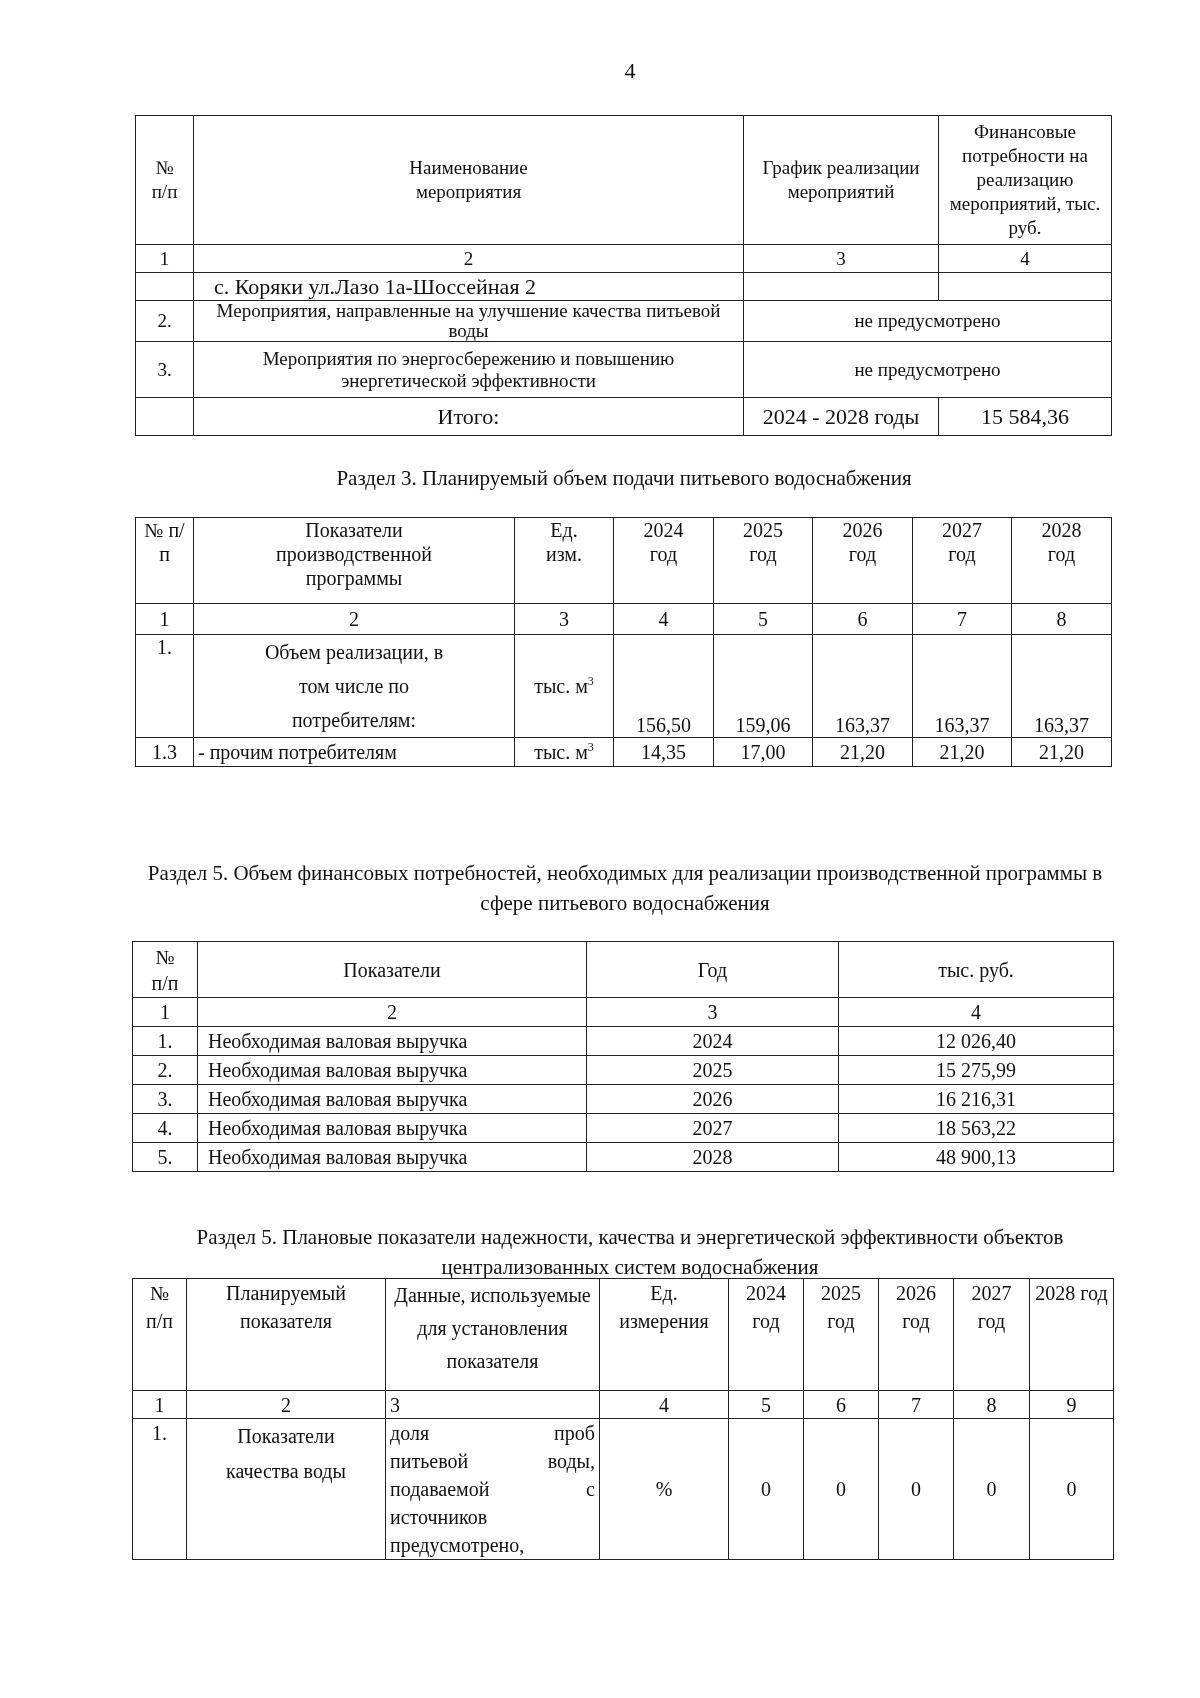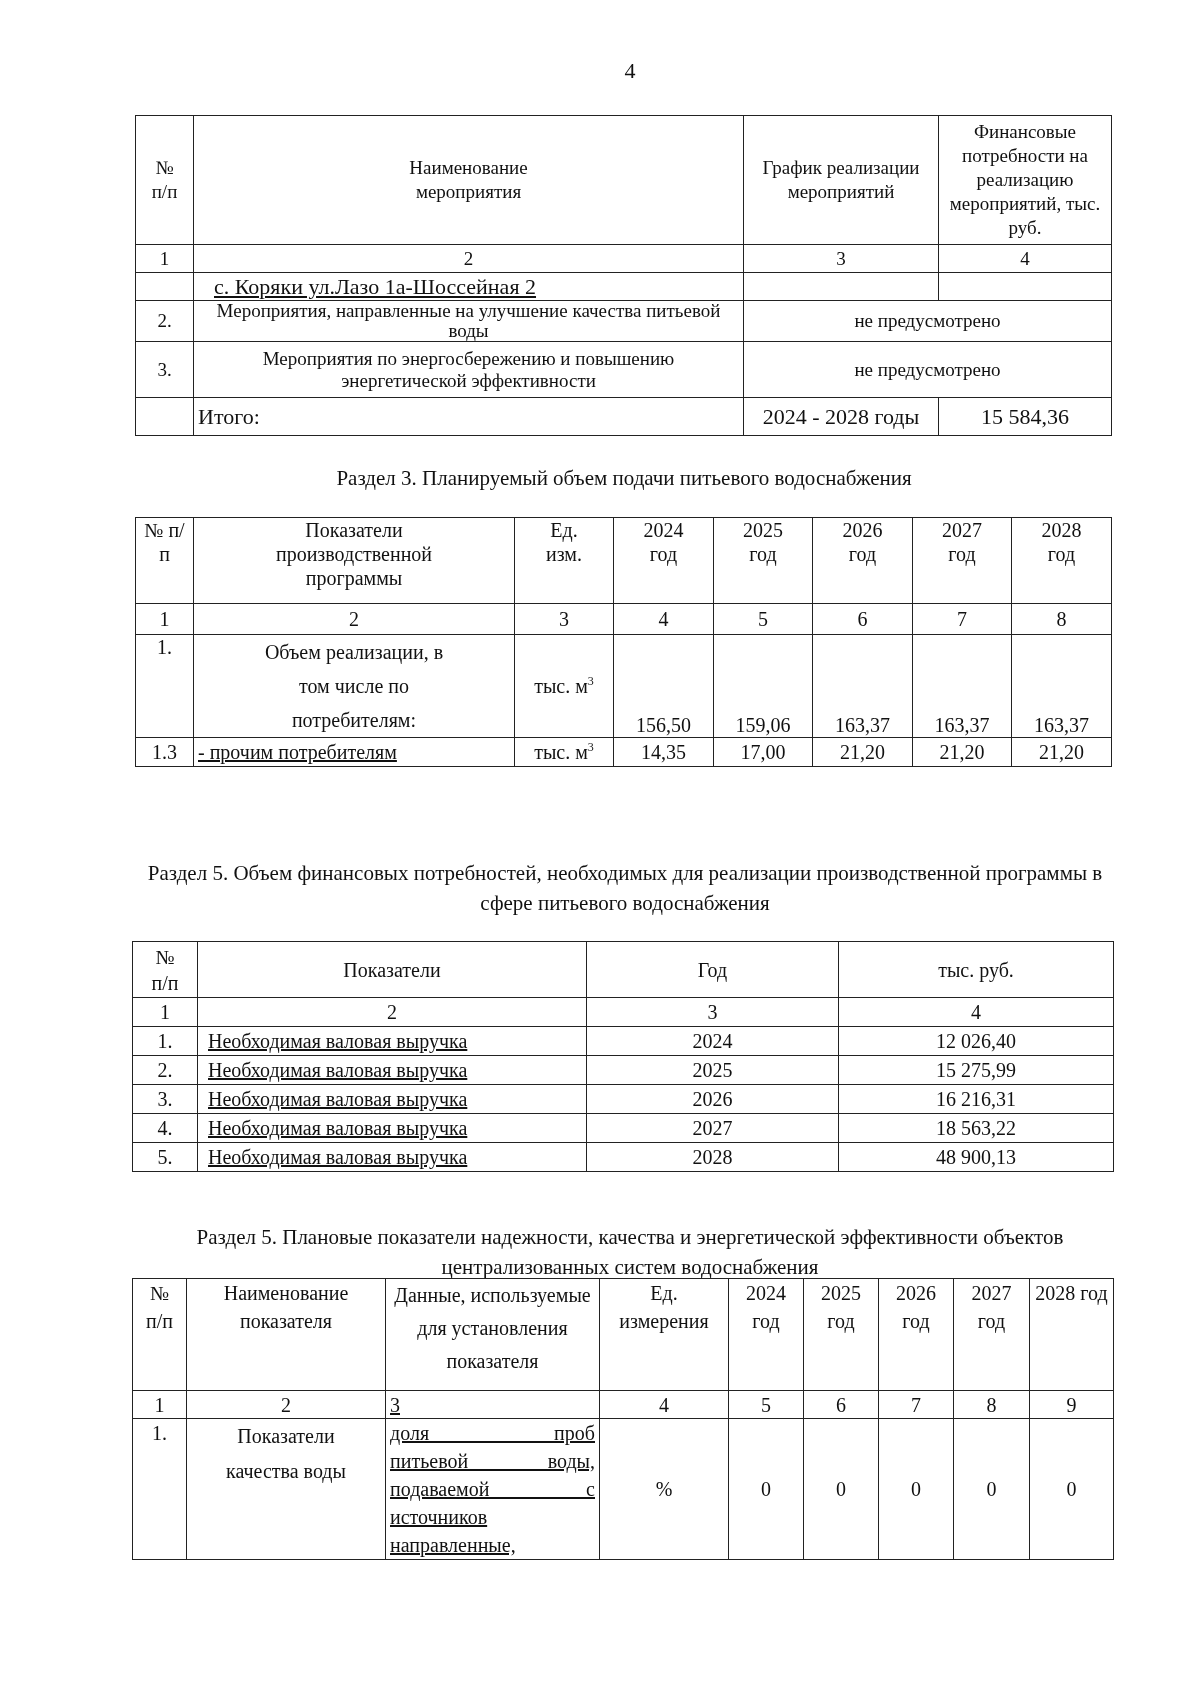--- a/index.html
+++ b/index.html
@@ -6,22 +6,22 @@
   body { width:1200px; height:1698px; position:relative; overflow:hidden;
          font-family:"Liberation Serif", "DejaVu Serif", serif; color:#111; }
   .abs { position:absolute; }
   .pagenum { left:0; width:1260px; top:58px; text-align:center; font-size:22px; }
   .title { left:135px; width:978px; text-align:center; font-size:21px; line-height:30px; }
   table { position:absolute; border-collapse:collapse; table-layout:fixed; }
   td, th { border:1.5px solid #222; padding:0 4px; font-weight:normal; font-size:20px;
            line-height:24px; text-align:center; vertical-align:middle; overflow:hidden; }
   .vt { vertical-align:top; }
   .vb { vertical-align:bottom; }
-  .left { text-align:left;text-decoration:underline; }
-  .right { text-align:left; }
+  .left { text-align:left; }
+  .right { text-align:center; }
   .just { text-align:justify; text-align-last:justify; }
   sup { font-size:12px; line-height:0; }
   .t1 td { font-size:19px; }
   .big { font-size:22px !important; }
 </style>
 </head>
 <body>
 
 <div class="abs pagenum">4</div>
 
@@ -189,21 +189,21 @@
       <col style="width:129px">
       <col style="width:75px">
       <col style="width:75px">
       <col style="width:75px">
       <col style="width:76px">
       <col style="width:84px">
     </colgroup>
   <tbody>
       <tr style="height:112px">
     <td class="vt" style="padding:0 12px;line-height:28px">№ п/п</td>
-    <td class="vt" style="line-height:28px;padding:0 20px">Наименование показателя</td>
+    <td class="vt" style="line-height:28px;padding:0 20px">Планируемый показателя</td>
     <td class="vt" style="line-height:33px">Данные, используемые для установления показателя</td>
     <td class="vt" style="line-height:28px">Ед. измерения</td>
     <td class="vt" style="line-height:28px">2024 год</td>
     <td class="vt" style="line-height:28px">2025 год</td>
     <td class="vt" style="line-height:28px">2026 год</td>
     <td class="vt" style="line-height:28px">2027 год</td>
     <td class="vt" style="line-height:28px">2028 год</td>
   </tr>
   <tr style="height:28px">
     <td>1</td>
@@ -217,21 +217,21 @@
     <td>9</td>
   </tr>
   <tr style="height:141px">
     <td class="vt" style="line-height:28px">1.</td>
     <td class="vt" style="line-height:35px;padding:0 20px">Показатели качества воды</td>
     <td class="vt left" style="line-height:28px">
       <div class="just">доля проб</div>
       <div class="just">питьевой воды,</div>
       <div class="just">подаваемой с</div>
       <div>источников</div>
-      <div>направленные,</div>
+      <div>предусмотрено,</div>
     </td>
     <td>%</td>
     <td>0</td>
     <td>0</td>
     <td>0</td>
     <td>0</td>
     <td>0</td>
   </tr>
 </tbody>
   </table>

